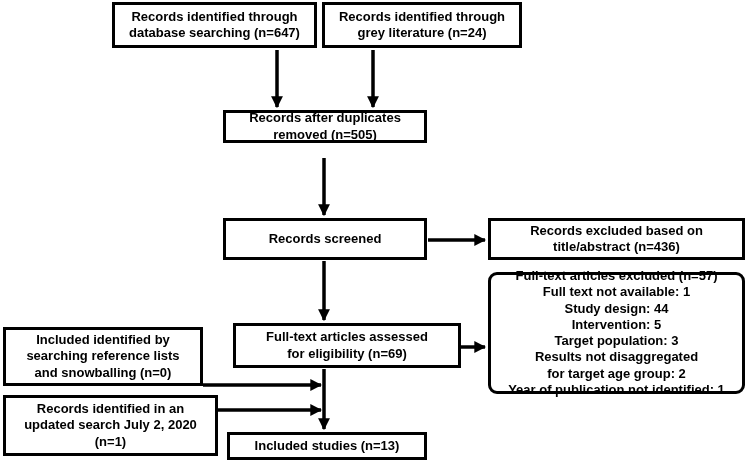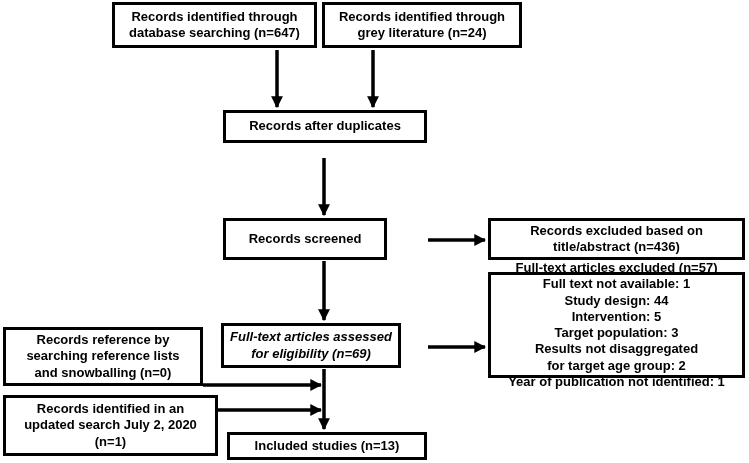--- a/index.html
+++ b/index.html
@@ -68,49 +68,50 @@
     <div class="bline">database searching (n=647)</div>
   </div>
 
   <div class="box" style="left:322px; top:2px; width:200px; height:46px;">
     <div class="bline">Records identified through</div>
     <div class="bline">grey literature (n=24)</div>
   </div>
 
   <div class="box" style="left:223px; top:110px; width:204px; height:33px;">
     <div class="bline">Records after duplicates</div>
+    <div class="bline">removed (n=505)</div>
   </div>
 
-  <div class="box" style="left:223px; top:218px; width:164px; height:42px;">
+  <div class="box" style="left:223px; top:218px; width:204px; height:42px;">
     <div class="bline">Records screened</div>
   </div>
 
   <div class="box" style="left:488px; top:218px; width:257px; height:42px;text-align:center;">
     <div class="bline">Records excluded based on</div>
     <div class="bline">title/abstract (n=436)</div>
   </div>
 
-  <div class="box" style="left:221px; top:323px; width:180px; height:45px;font-style:italic;">
+  <div class="box" style="left:233px; top:323px; width:228px; height:45px;">
     <div class="bline">Full-text articles assessed</div>
     <div class="bline">for eligibility (n=69)</div>
   </div>
 
-  <div class="box" style="left:488px; top:272px; width:257px; height:106px;">
+  <div class="box" style="left:488px; top:272px; width:257px; height:122px;border-radius:9px;">
     <div class="bline">Full-text articles excluded (n=57)</div>
     <div class="bline">Full text not available: 1</div>
     <div class="bline">Study design: 44</div>
     <div class="bline">Intervention: 5</div>
     <div class="bline">Target population: 3</div>
     <div class="bline">Results not disaggregated</div>
     <div class="bline">for target age group: 2</div>
     <div class="bline">Year of publication not identified: 1</div>
   </div>
 
   <div class="box" style="left:3px; top:327px; width:200px; height:59px;">
-    <div class="bline">Records reference by</div>
+    <div class="bline">Included identified by</div>
     <div class="bline">searching reference lists</div>
     <div class="bline">and snowballing (n=0)</div>
   </div>
 
   <div class="box" style="left:3px; top:395px; width:215px; height:61px;">
     <div class="bline">Records identified in an</div>
     <div class="bline">updated search July 2, 2020</div>
     <div class="bline">(n=1)</div>
   </div>
 

